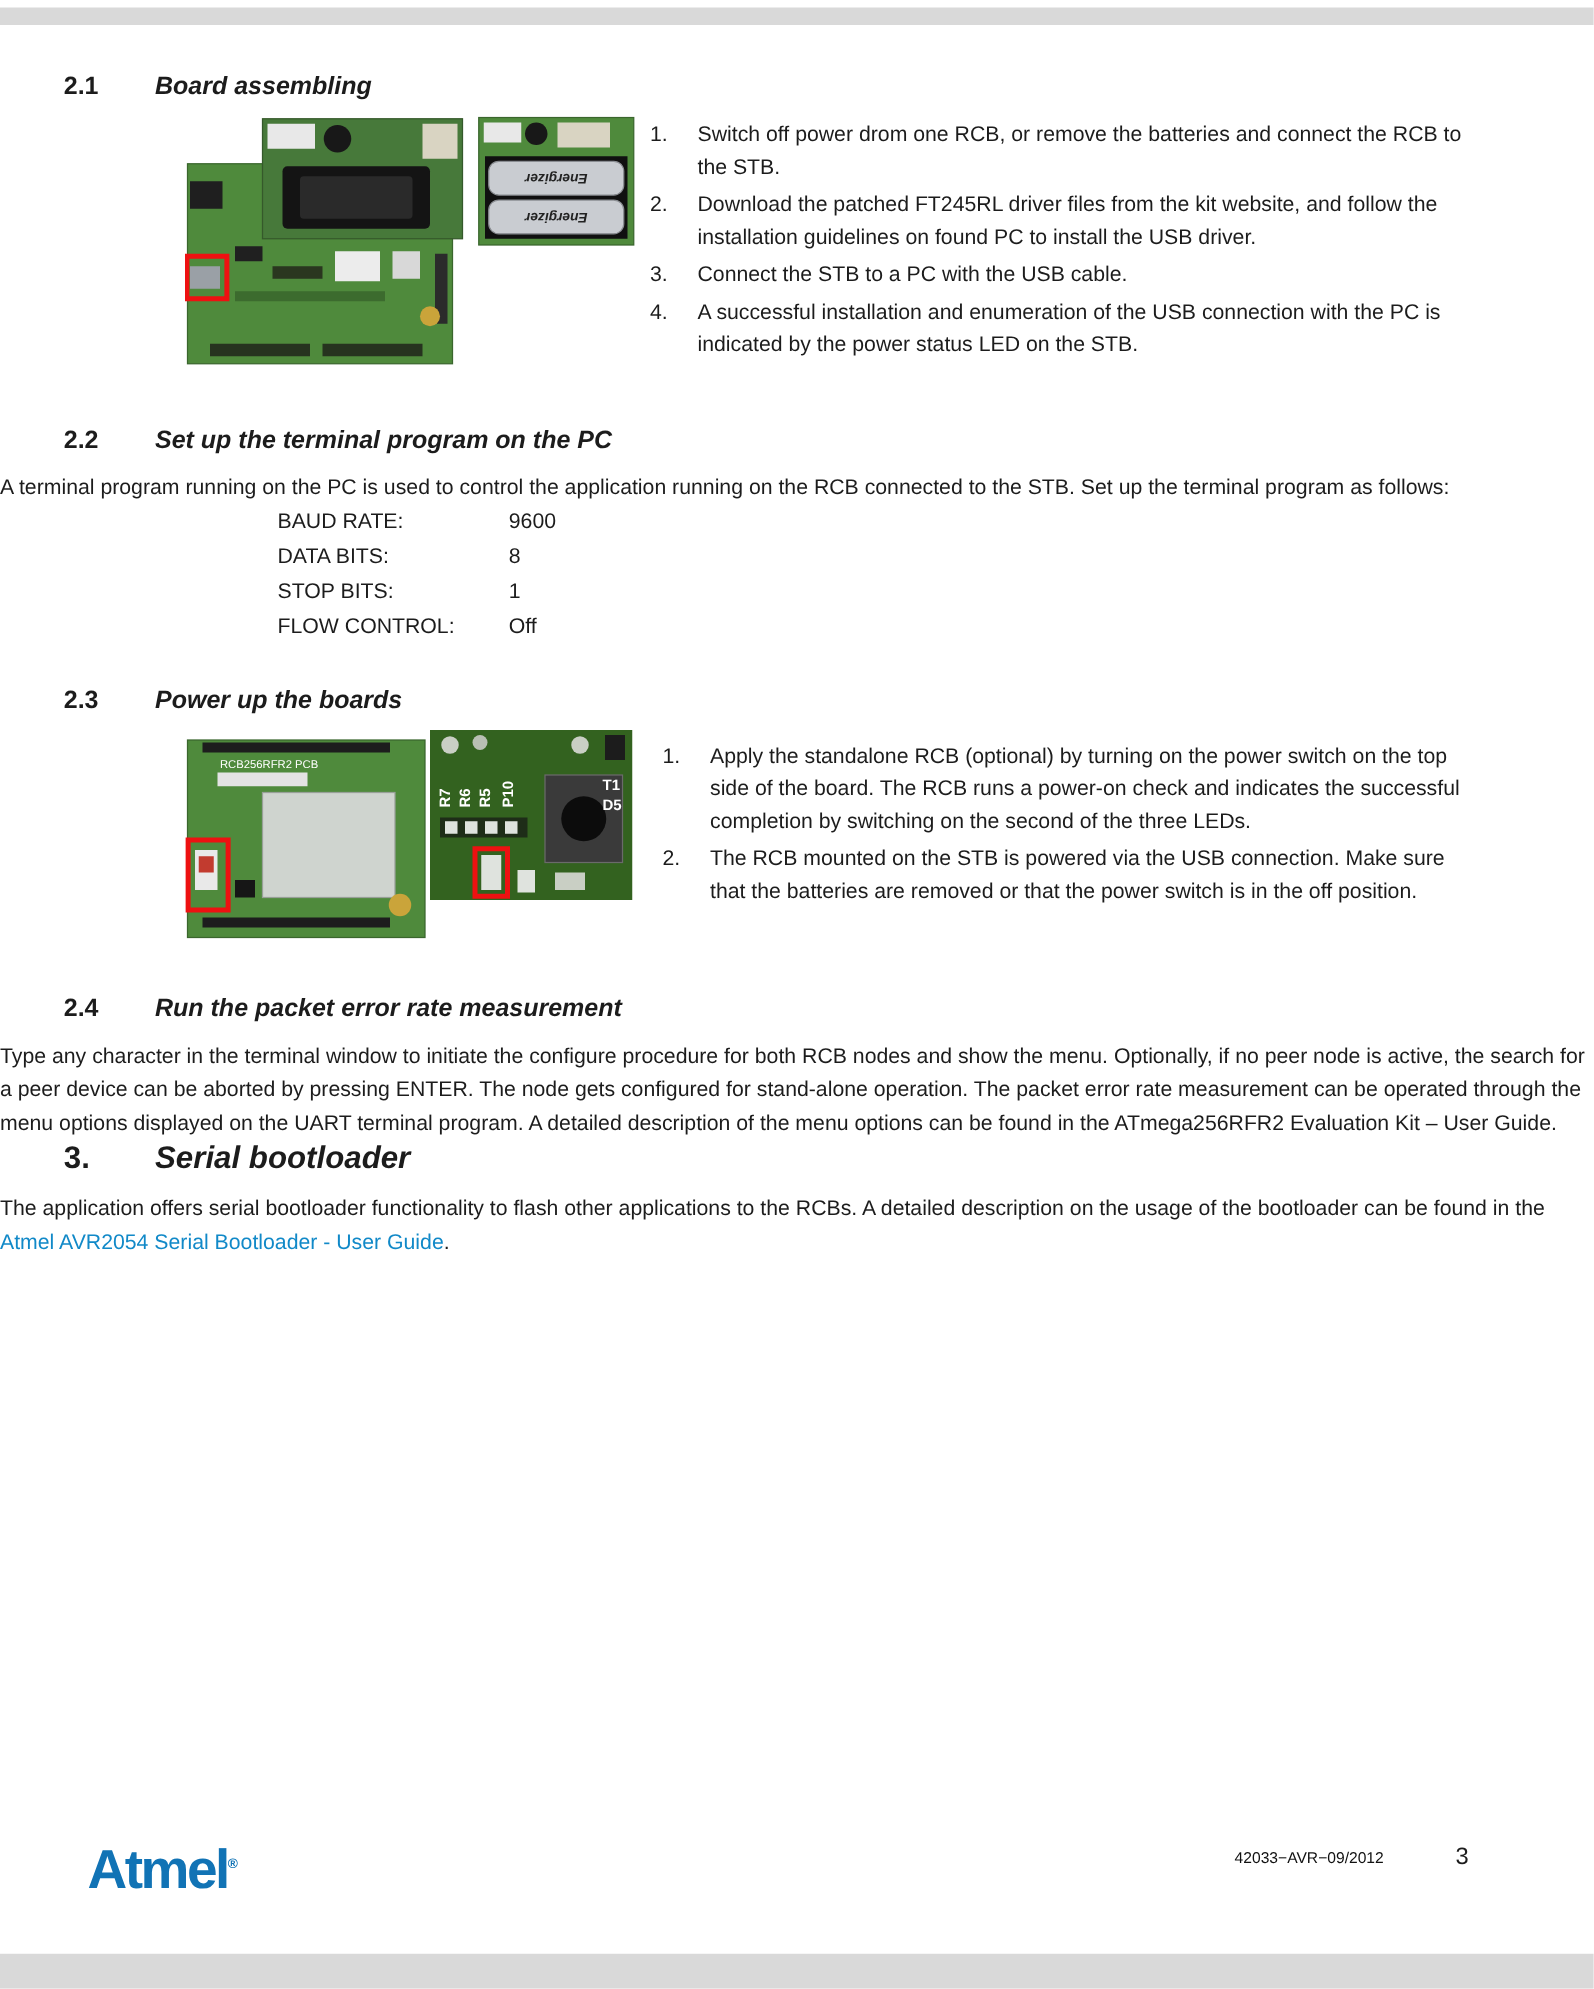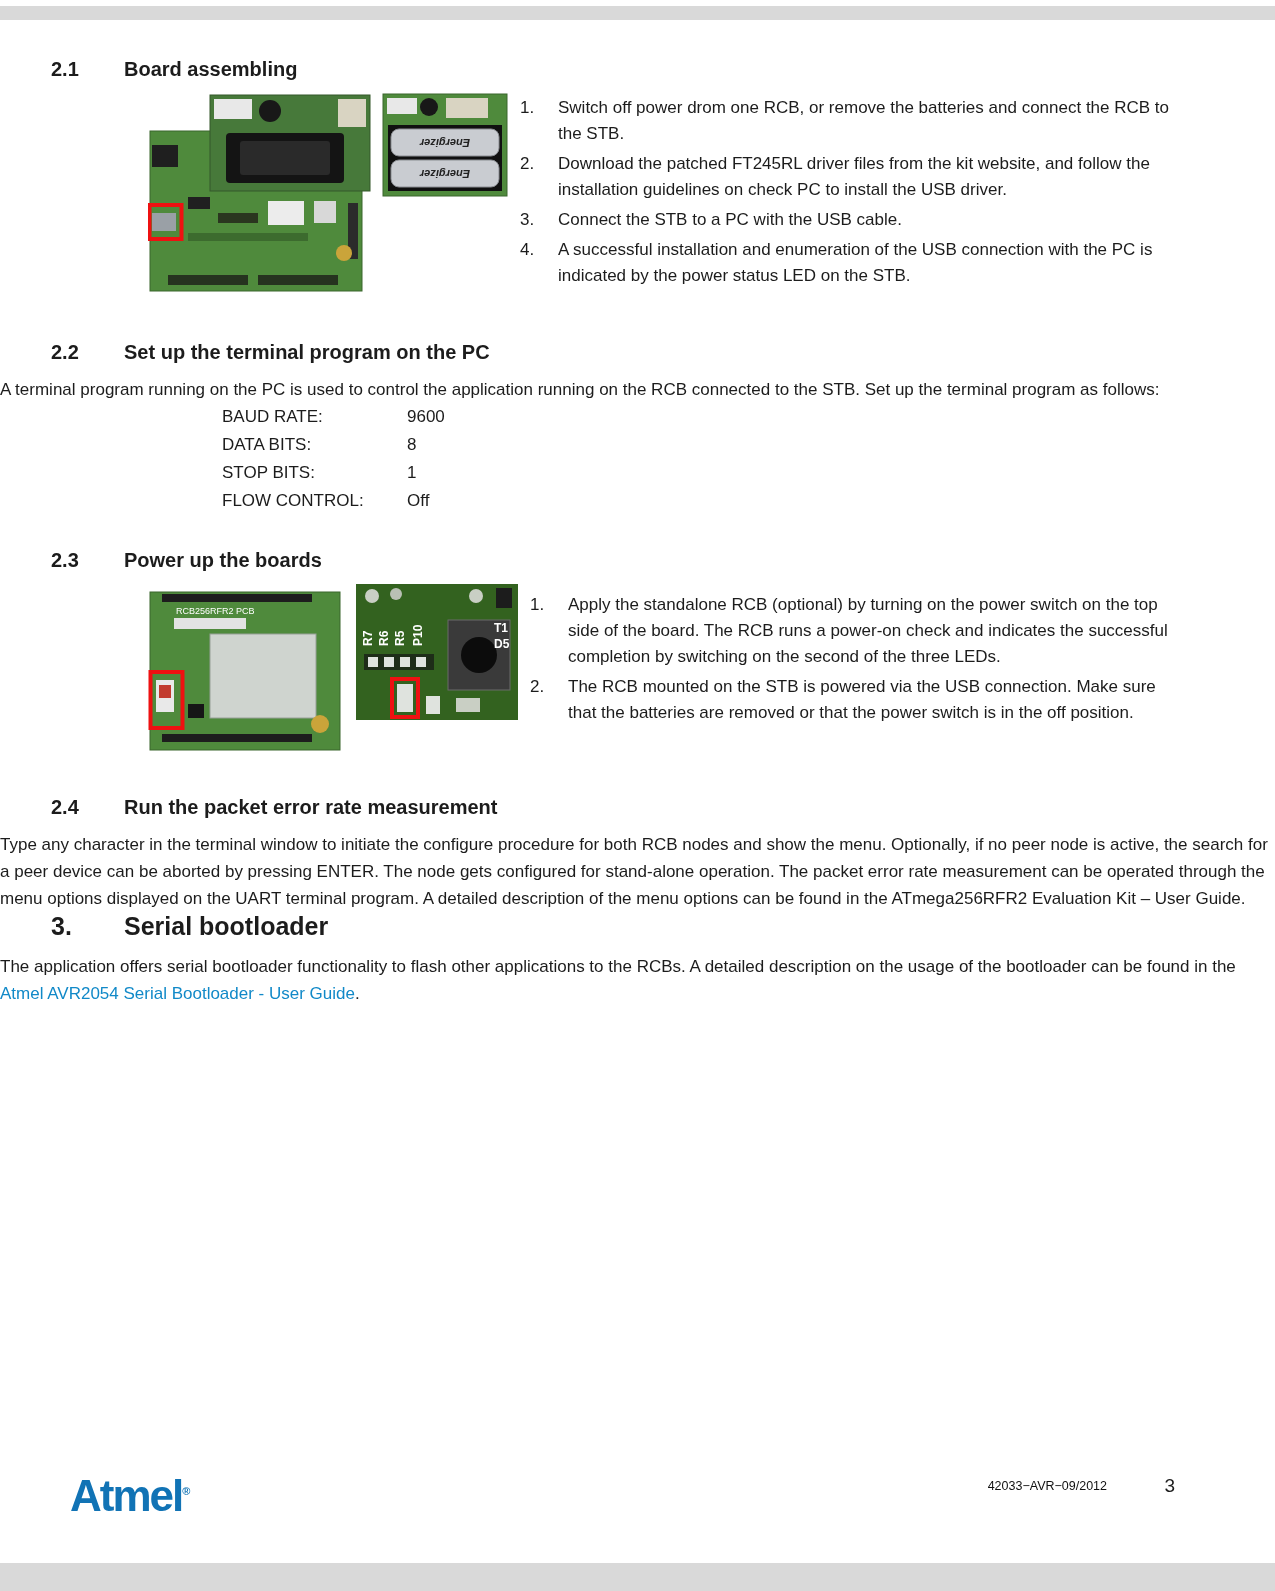--- a/index.html
+++ b/index.html
@@ -5,31 +5,31 @@
   html,body{margin:0;padding:0;}
   body{background:#ffffff;}
   .page{position:relative;width:1275px;height:1591px;background:#fff;overflow:hidden;
         font-family:"Liberation Sans",sans-serif;color:#1c1c1c;}
   .top-bar{position:absolute;top:6px;left:0;right:0;height:14px;background:#d9d9d9;}
   .bottom-bar{position:absolute;bottom:0;left:0;right:0;height:28px;background:#d9d9d9;}
   .content{position:absolute;top:58px;left:0;right:0;}
 
   .sec-head{display:flex;align-items:baseline;margin-bottom:12px;}
   .sec-head .num{flex:0 0 73px;margin-left:51px;font-size:20px;font-weight:bold;}
-  .sec-head .title{font-size:20px;font-weight:bold;}
+  .sec-head .title{font-size:20px;font-weight:bold;font-style:italic;}
   .sec3 .num{font-size:25px;}
   .sec3 .title{font-size:25px;}
 
   .body-indent{margin-left:148px;margin-right:105px;}
   p.body{font-size:17px;line-height:27px;margin:0;}
 
   .fig-row{display:flex;margin-left:148px;margin-right:105px;}
   .figs{display:flex;align-items:flex-start;}
   .figs-21{flex:0 0 372px;gap:10px;}
-  .figs-23{flex:0 0 382px;gap:12px;}
+  .figs-23{flex:0 0 382px;}
   .steps{flex:1;margin:0;padding:2px 0 0 0;list-style:none;}
   .steps-23{padding-top:8px;}
   .step{display:flex;font-size:17px;line-height:26px;margin-bottom:4px;}
   .step .n{flex:0 0 38px;}
   .step .t{flex:1;}
 
   .row-21{margin-bottom:48px;}
   .row-23{margin-bottom:36px;min-height:176px;}
 
   .settings{margin-left:222px;font-size:17px;line-height:28px;margin-bottom:34px;}
@@ -102,21 +102,21 @@
             <text x="63" y="84" font-size="11" font-style="italic" font-weight="bold" fill="#222" text-anchor="middle" transform="rotate(180 63 80.5)">Energizer</text>
           </svg>
         </div>
         <ol class="steps">
           <li class="step">
             <span class="n">1.</span>
             <span class="t">Switch off power drom one RCB, or remove the batteries and connect the RCB to the STB.</span>
           </li>
           <li class="step">
             <span class="n">2.</span>
-            <span class="t">Download the patched FT245RL driver files from the kit website, and follow the installation guidelines on check PC to install the USB driver.</span>
+            <span class="t">Download the patched FT245RL driver files from the kit website, and follow the installation guidelines on found PC to install the USB driver.</span>
           </li>
           <li class="step">
             <span class="n">3.</span>
             <span class="t">Connect the STB to a PC with the USB cable.</span>
           </li>
           <li class="step">
             <span class="n">4.</span>
             <span class="t">A successful installation and enumeration of the USB connection with the PC is indicated by the power status LED on the STB.</span>
           </li>
         </ol>

